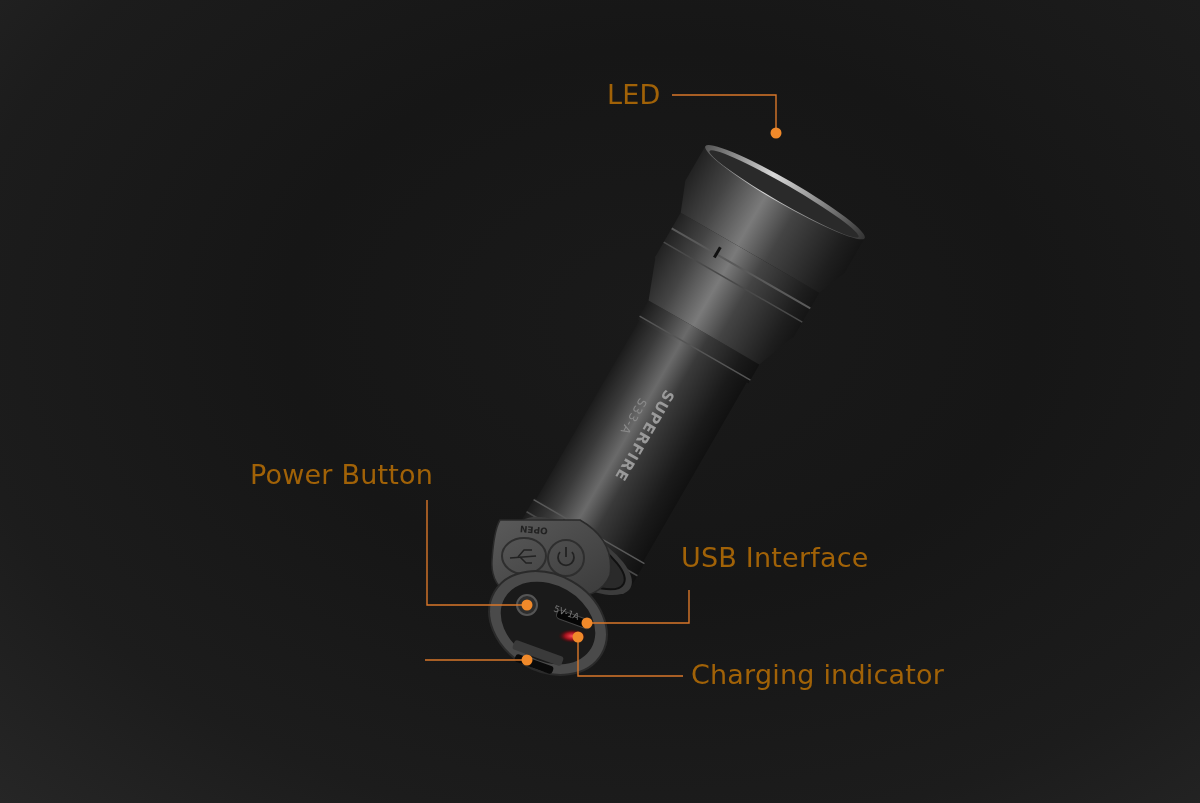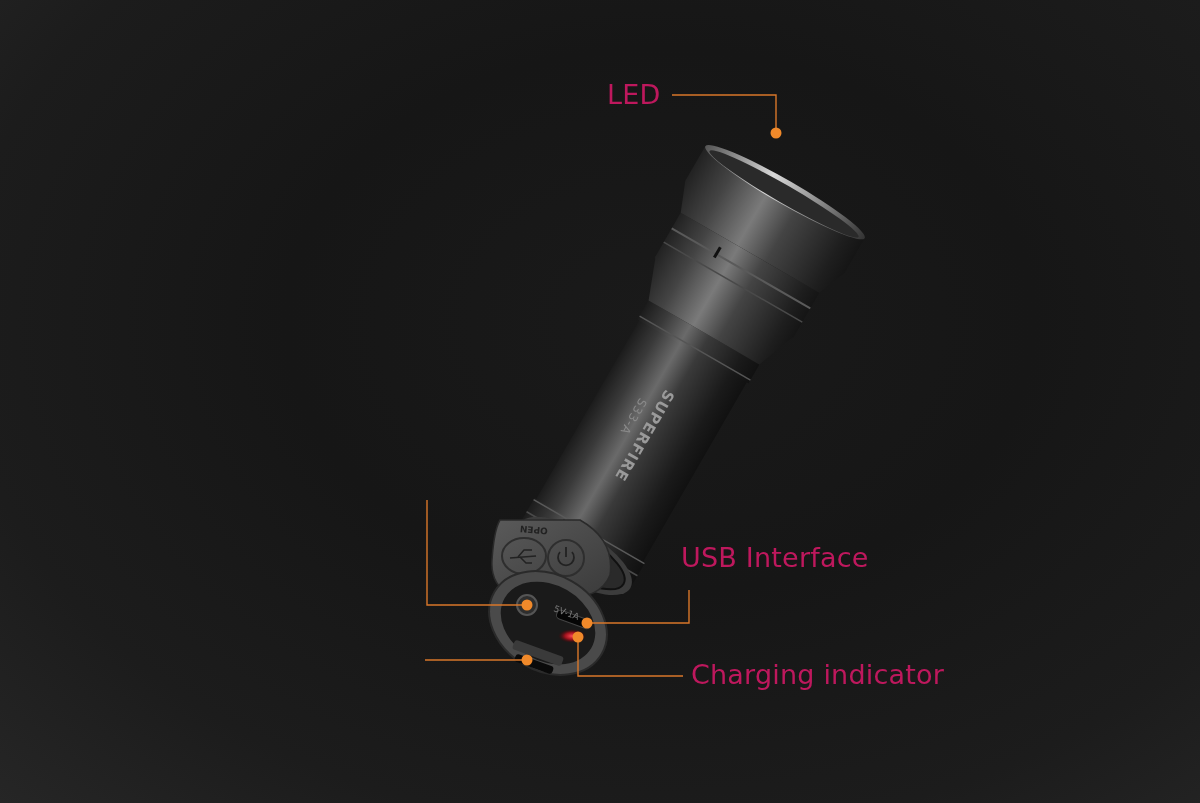--- a/index.html
+++ b/index.html
@@ -4,21 +4,21 @@
 <style>
   html, body { margin: 0; padding: 0; }
   body {
     width: 1200px; height: 803px; overflow: hidden;
     background: radial-gradient(ellipse at 55% 40%, #1a1a1a 0%, #161616 40%, #1c1c1c 75%, #262626 100%);
     position: relative;
     font-family: "DejaVu Sans", sans-serif;
   }
   .stage { position: absolute; left: 0; top: 0; width: 1200px; height: 803px; }
   .label {
-    position: absolute; color: #be185d; font-size: 27px; line-height: 1;
+    position: absolute; color: #a16207; font-size: 27px; line-height: 1;
     white-space: nowrap; letter-spacing: 0.2px;
     font-family: "DejaVu Sans", sans-serif;
   }
   svg { position: absolute; left: 0; top: 0; }
 </style>
 </head>
 <body>
 
 <div class="stage">
 
@@ -131,15 +131,16 @@
     <g fill="#f0892a">
       <circle cx="776" cy="133" r="5.5"></circle>
       <circle cx="527" cy="605" r="5.5"></circle>
       <circle cx="587" cy="623" r="5.5"></circle>
       <circle cx="578" cy="637" r="5.5"></circle>
       <circle cx="527" cy="660" r="5.5"></circle>
     </g>
   </svg>
 
   <div class="label" style="left:607px; top:81px;">LED</div>
+  <div class="label" style="left:250px; top:461px;">Power Button</div>
   <div class="label" style="left:681px; top:544px;">USB Interface</div>
   <div class="label" style="left:691px; top:661px;">Charging indicator</div>
 </div>
 
 </body></html>

